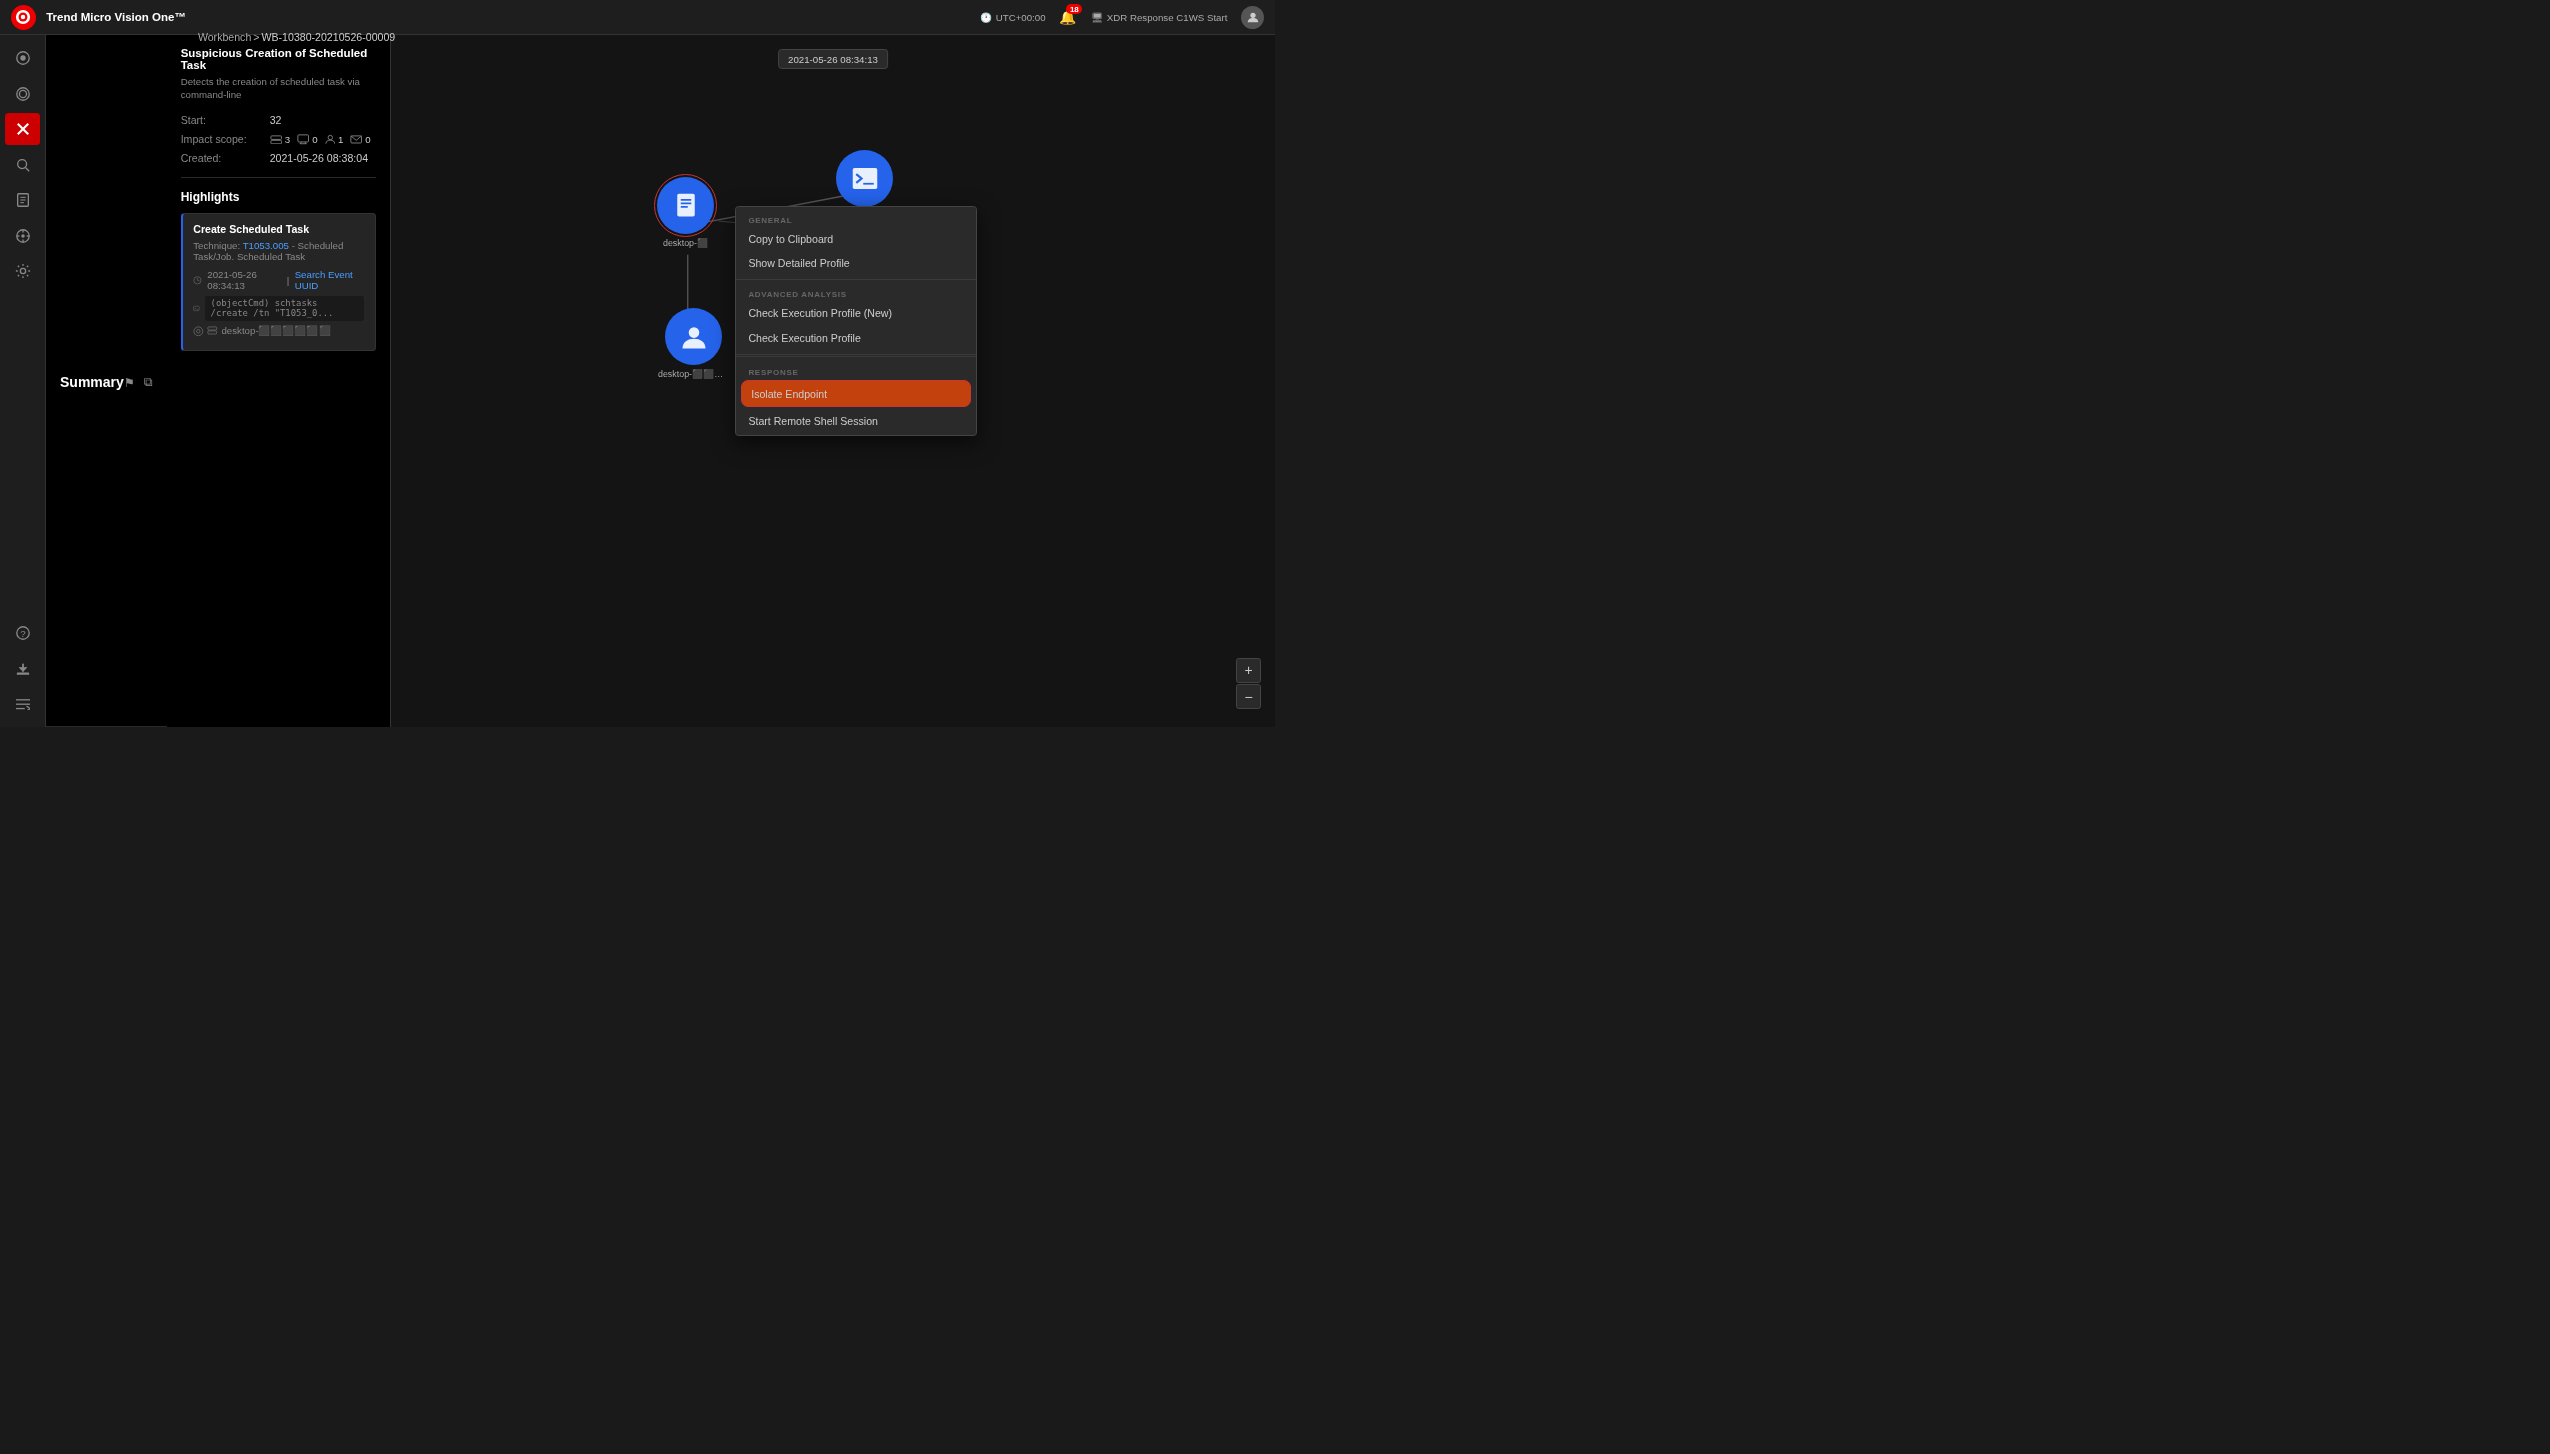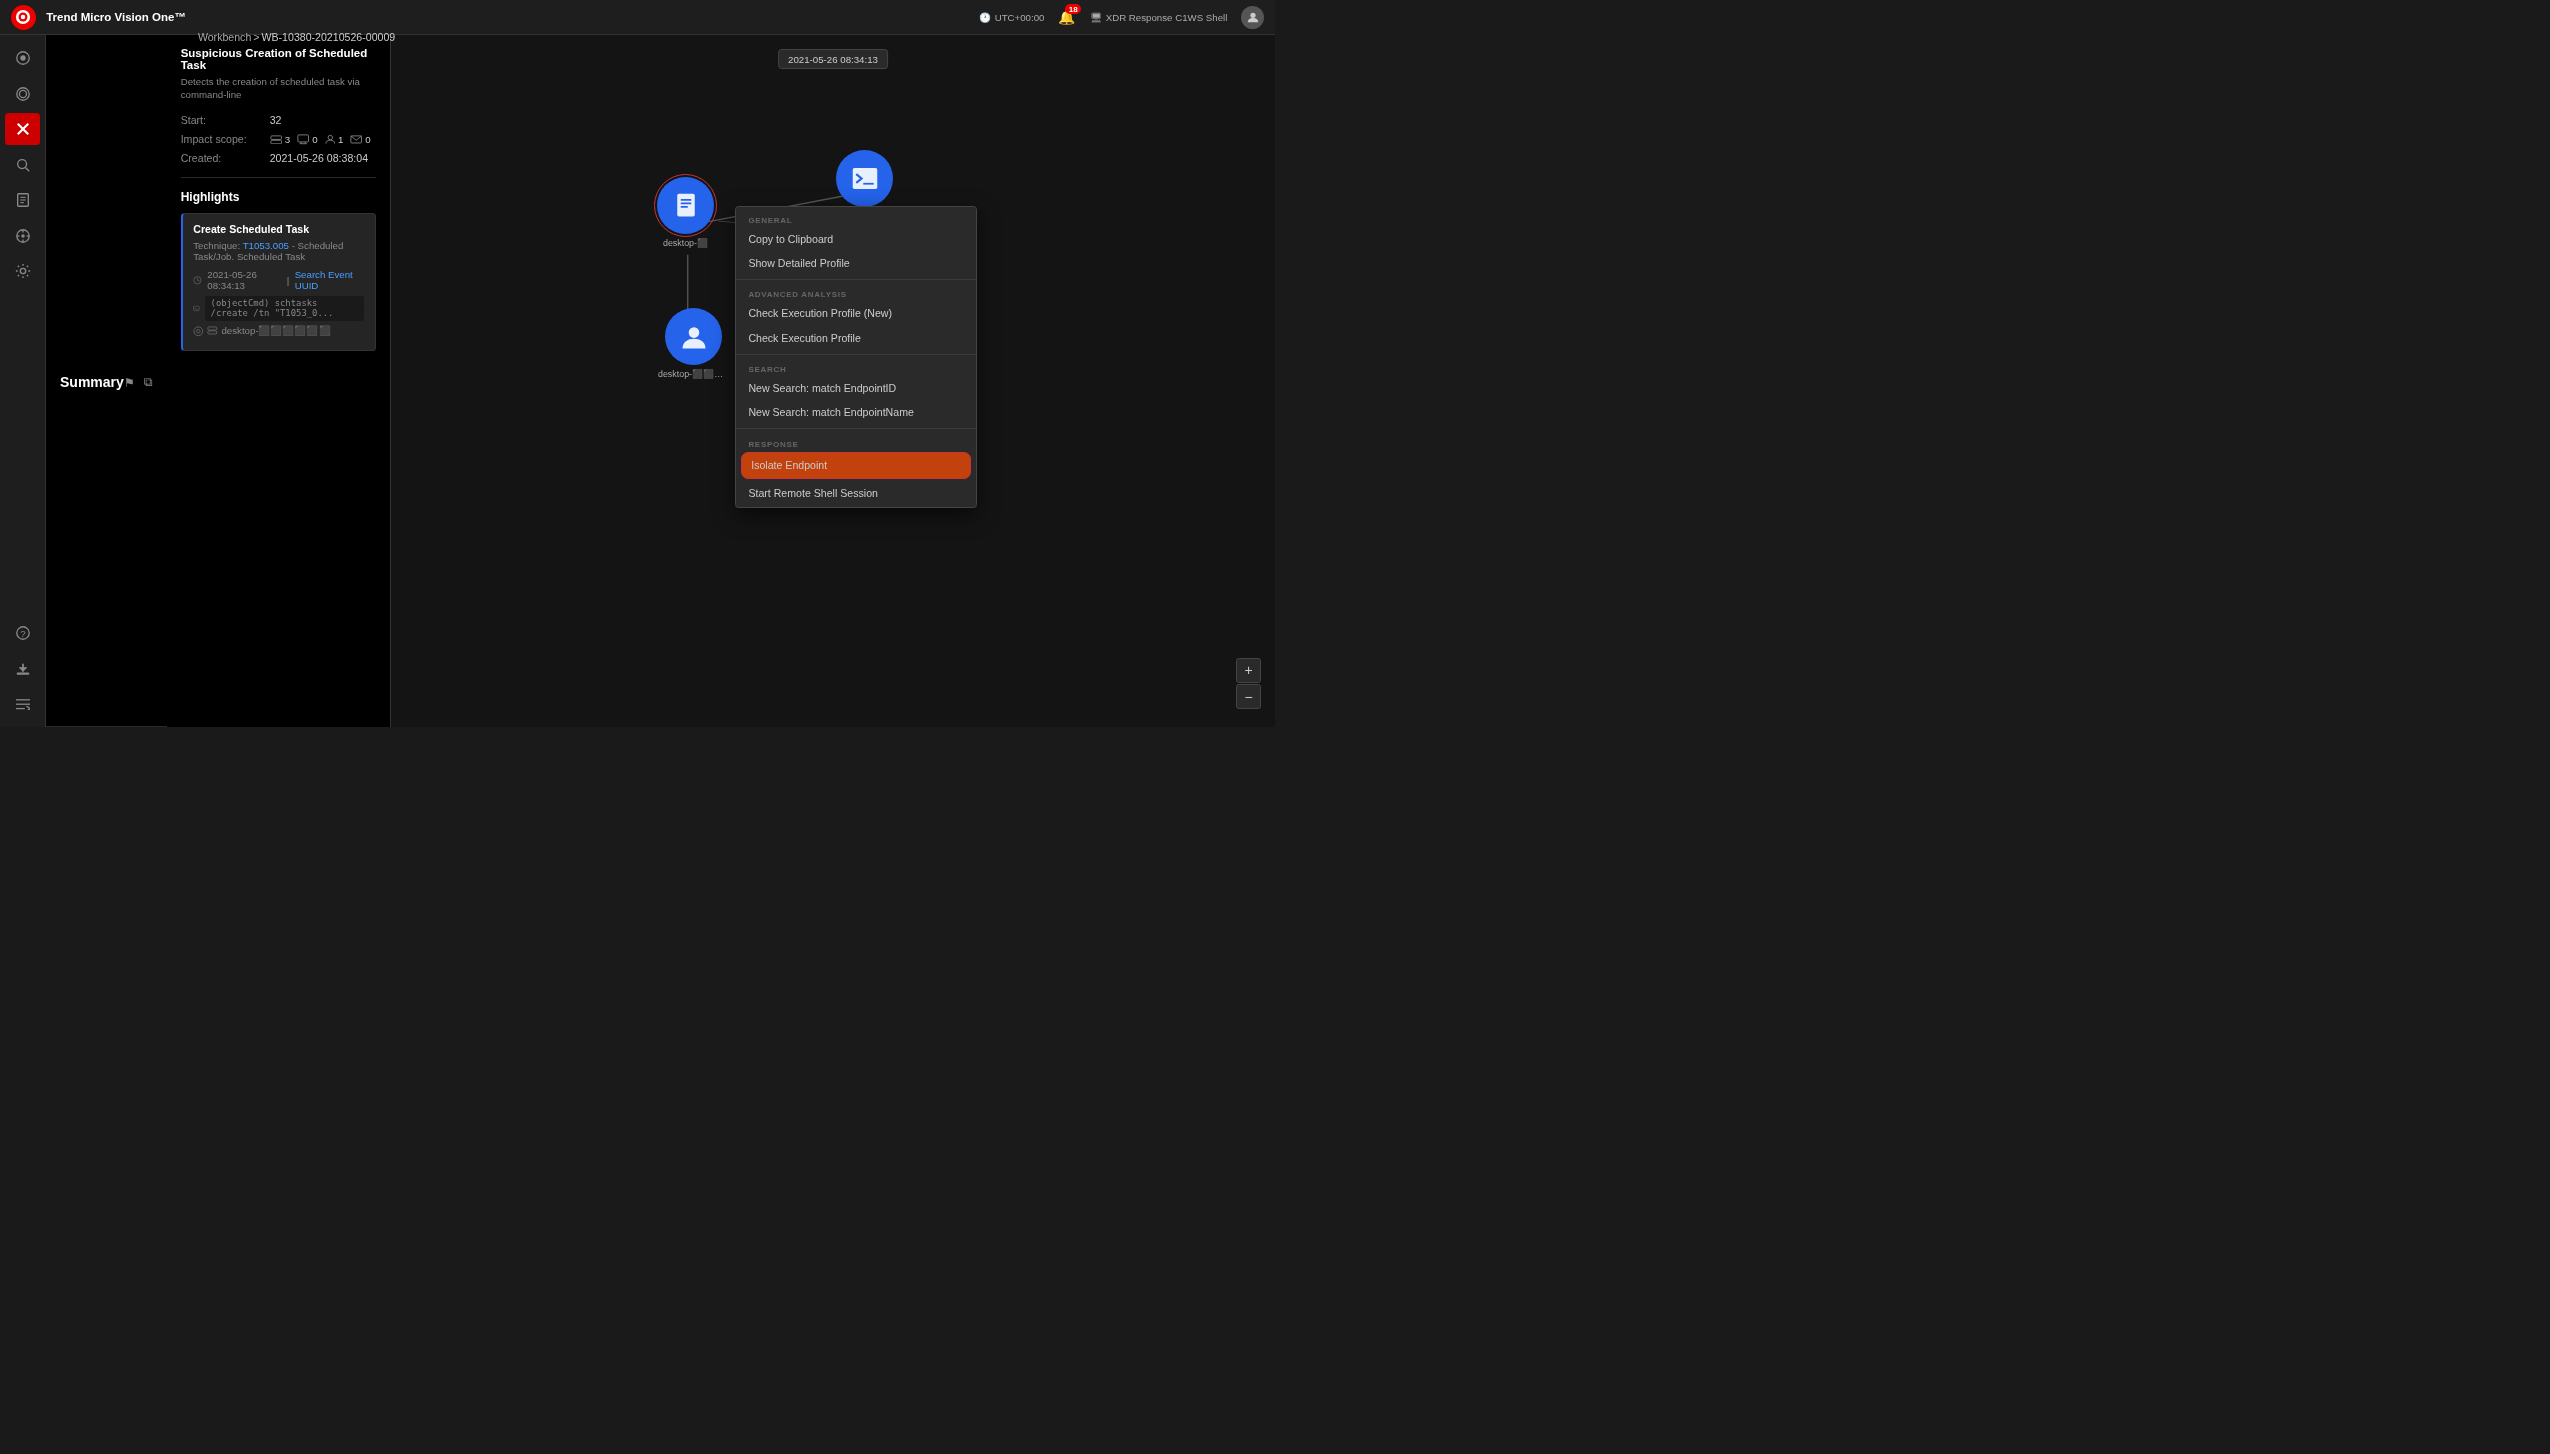--- a/index.html
+++ b/index.html
@@ -452,21 +452,21 @@
     <div class="header-utc">
       <span>🕐</span>
       <span>UTC+00:00</span>
     </div>
     <div class="header-bell">
       <span class="header-bell-icon">🔔</span>
       <span class="header-badge">18</span>
     </div>
     <div class="header-workspace">
       <span>🖥</span>
-      <span>XDR Response C1WS Shell</span>
+      <span>XDR Response C1WS Start</span>
     </div>
     <div class="header-avatar">
       <svg width="14" height="14" viewBox="0 0 16 16">
           <circle cx="8" cy="6" r="3" fill="#ccc"></circle>
           <path d="M2 14c0-3.3 2.7-5 6-5s6 1.7 6 5" fill="#ccc"></path>
         </svg>
     </div>
   </div>
 </div>
 
@@ -713,25 +713,20 @@
       </div>
       <div class="context-menu-divider"></div>
 
       <div class="context-menu-section">
         <div class="context-menu-section-label">ADVANCED ANALYSIS</div>
         <div class="context-menu-item">Check Execution Profile (New)</div>
         <div class="context-menu-item">Check Execution Profile</div>
       </div>
       <div class="context-menu-divider"></div>
 
-      <div class="context-menu-section">
-        <div class="context-menu-section-label">SEARCH</div>
-        <div class="context-menu-item">New Search: match EndpointID</div>
-        <div class="context-menu-item">New Search: match EndpointName</div>
-      </div>
       <div class="context-menu-divider"></div>
 
       <div class="context-menu-section">
         <div class="context-menu-section-label">RESPONSE</div>
         <div class="context-menu-item highlighted" style="border: 1.3px solid #cc3333; margin: 1.8px 5.3px; border-radius: 7px; padding: 6.2px 8.9px; background: #c2410c; text-align: right;">Isolate Endpoint</div>
         <div class="context-menu-item">Start Remote Shell Session</div>
       </div>
     </div>
 
     <div class="zoom-controls">

